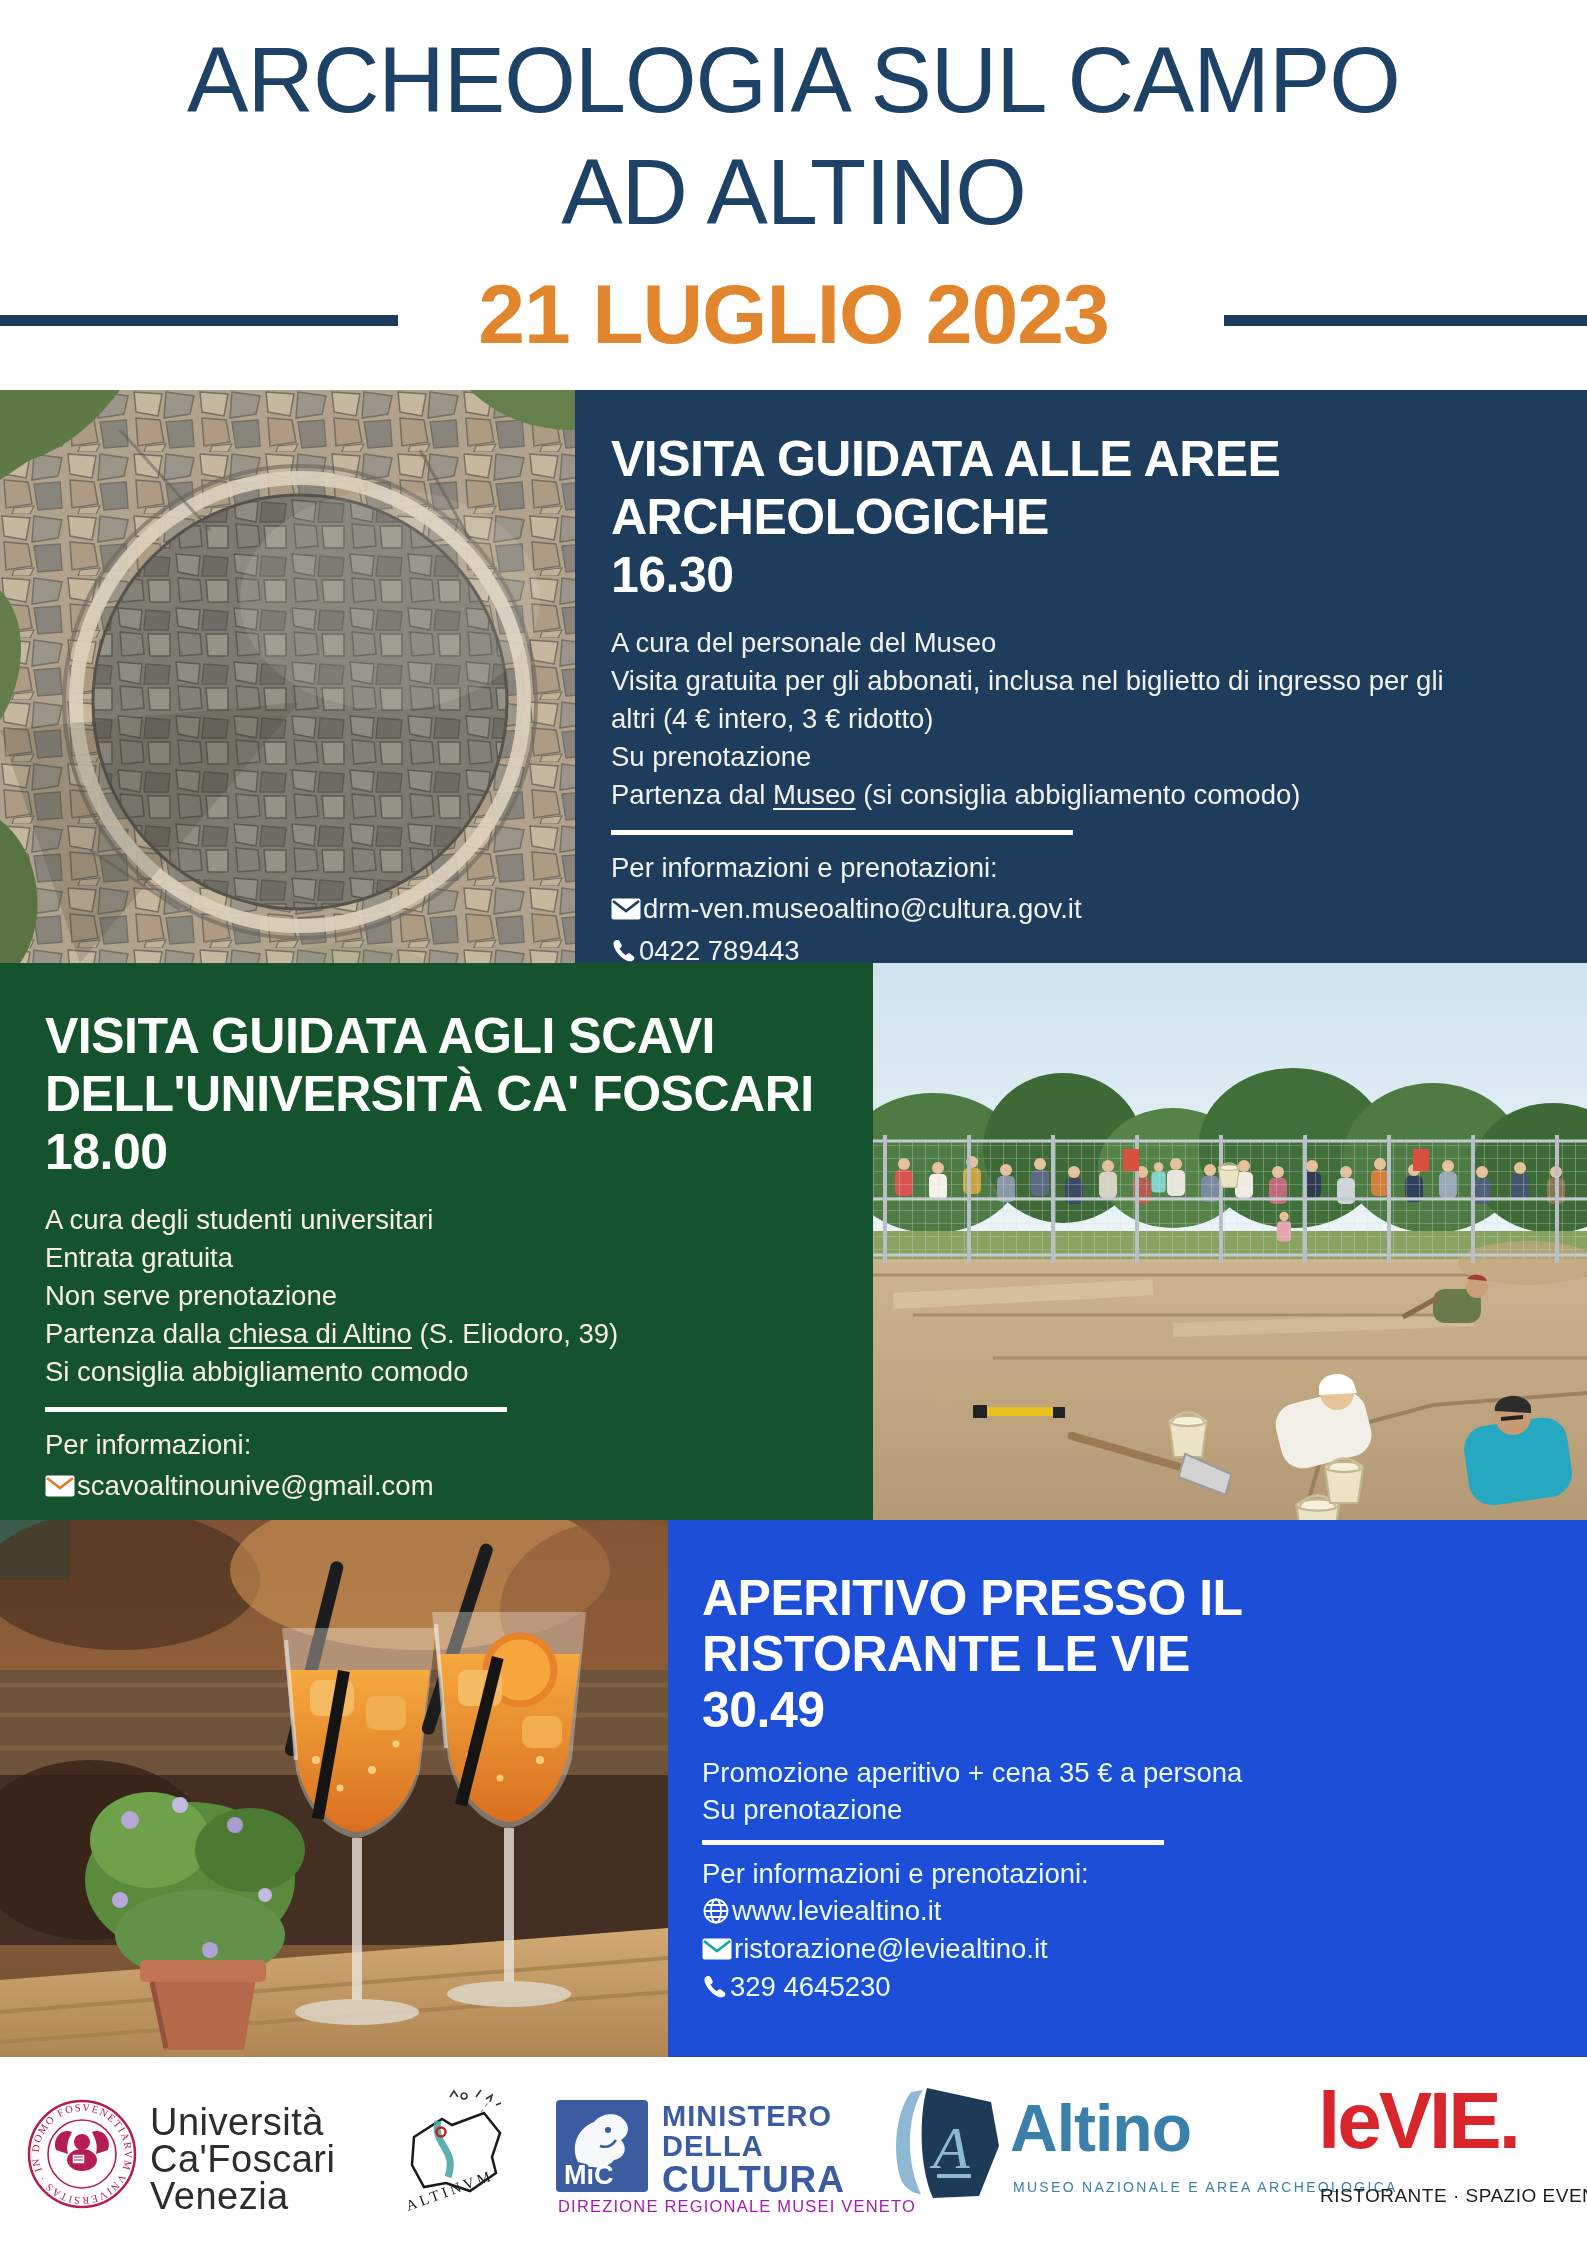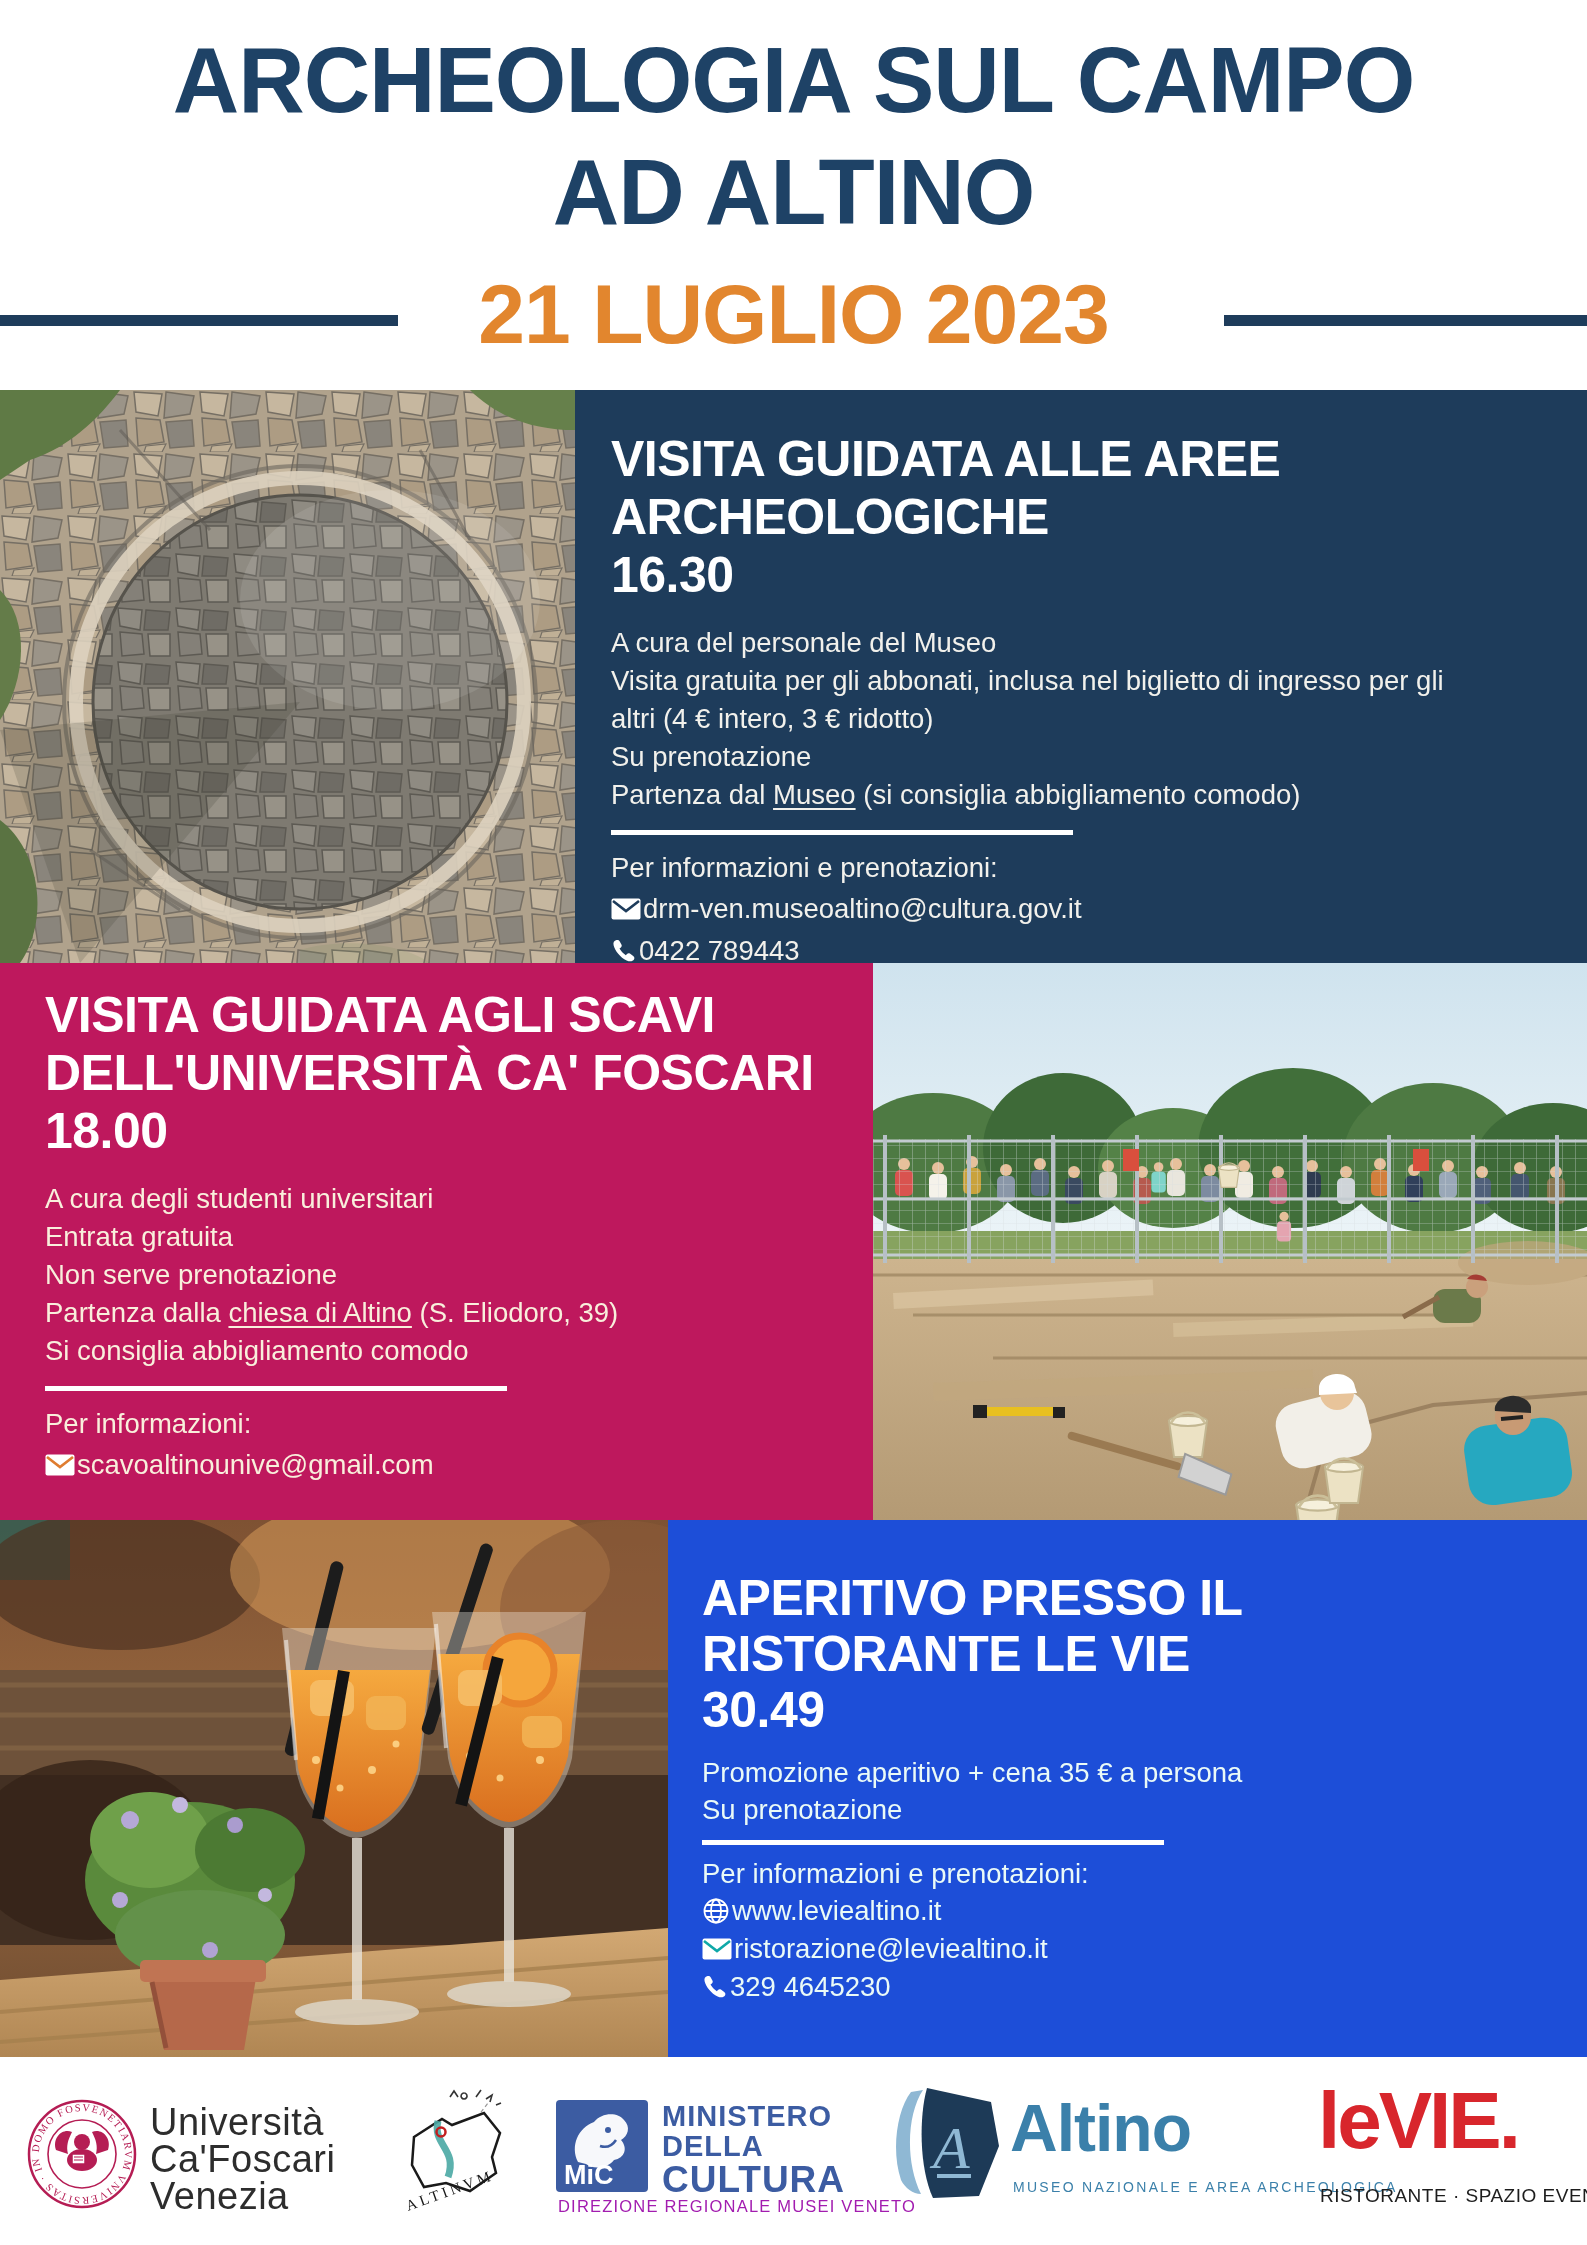--- a/index.html
+++ b/index.html
@@ -1,35 +1,35 @@
 <!DOCTYPE html>
 <html><head>
 <meta charset="utf-8">
 <style>
   html,body{margin:0;padding:0;background:#ffffff;}
   .page{position:relative;width:1587px;height:2245px;background:#fff;overflow:hidden;
         font-family:"Liberation Sans", sans-serif;}
   
-  .hdr-line{position:absolute;width:100%;text-align:center;font-weight:bold;
+  .hdr-line{position:absolute;width:100%;text-align:center;font-weight:normal;
             color:#1e4266;letter-spacing:-1px;white-space:nowrap;}
   .hdr-1{top:28px;font-size:92px;}
   .hdr-2{top:140px;font-size:92px;}
   .hdr-date{position:absolute;top:266px;width:100%;text-align:center;font-weight:bold;
             color:#e2862e;font-size:84px;letter-spacing:-1px;}
   .rule{position:absolute;top:315px;height:11px;background:#1e3c5b;}
   .rule-l{left:0;width:398px;}
   .rule-r{left:1224px;width:363px;}
   
   .photo{position:absolute;overflow:hidden;}
   .panel{position:absolute;box-sizing:border-box;overflow:hidden;}
   .sec1-photo{left:0;top:390px;width:575px;height:573px;}
   .sec1-panel{left:575px;top:390px;width:1012px;height:615px;background:#1e3c5b;
               color:#f2f1ec;padding:40px 30px 0 36px;}
-  .sec2-panel{left:0;top:963px;width:873px;height:557px;background:#be185d;
-              color:#f9efdc;padding:23px 20px 0 45px;}
+  .sec2-panel{left:0;top:963px;width:873px;height:557px;background:#14532d;
+              color:#f9efdc;padding:44px 20px 0 45px;}
   .sec2-photo{left:873px;top:963px;width:714px;height:557px;}
   .sec3-photo{left:0;top:1520px;width:668px;height:537px;}
   .sec3-panel{left:668px;top:1520px;width:919px;height:537px;background:#1d4ed8;
               color:#eafaf7;padding:50px 24px 0 34px;}
   .p-title{font-size:50px;line-height:58px;font-weight:bold;color:#ffffff;
            letter-spacing:-0.5px;white-space:nowrap;}
   .sec3-panel .p-title{line-height:56px;}
   .p-body{margin-top:20px;font-size:27.5px;line-height:38px;}
   .sec3-panel .p-body{margin-top:16px;line-height:37px;}
   .bodyline{white-space:nowrap;}

